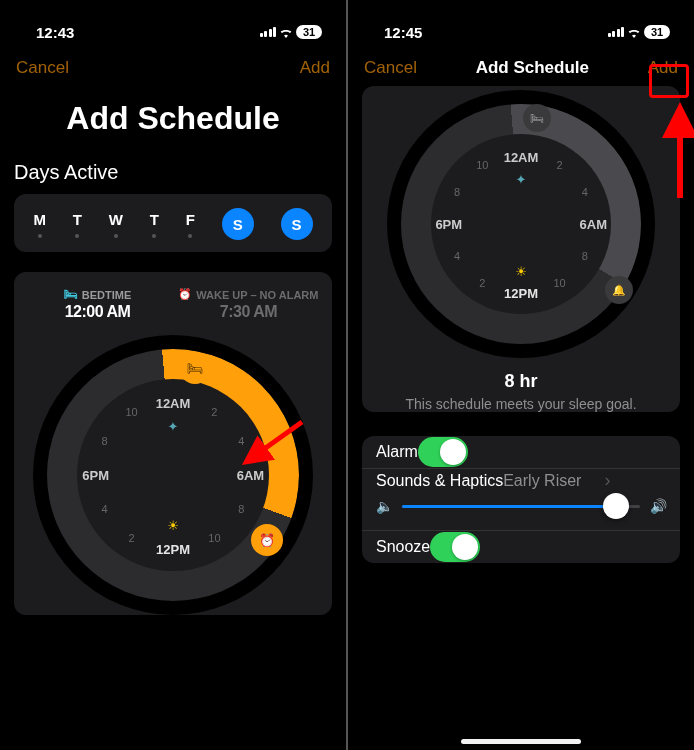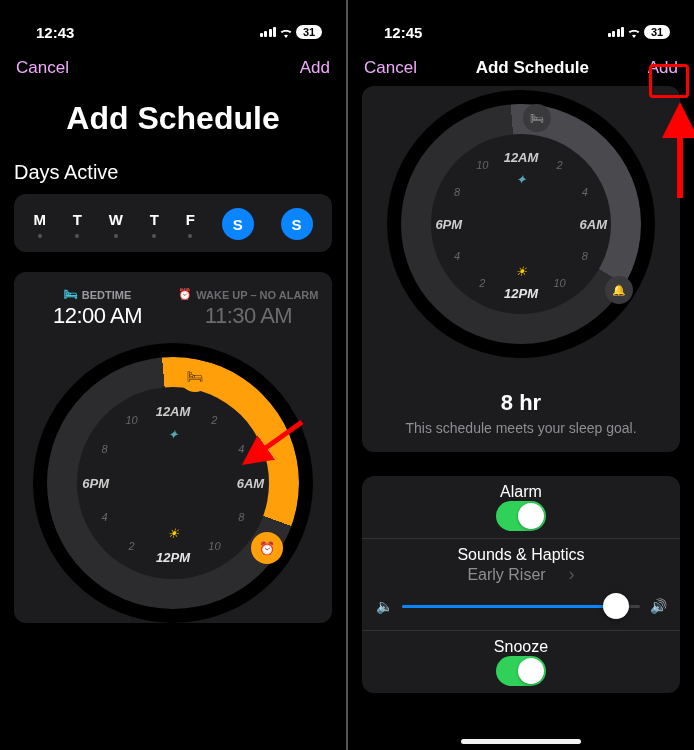--- a/index.html
+++ b/index.html
@@ -46,21 +46,21 @@
       min-width: 26px;
       text-align: center;
     }
     .nav-bar {
       display: flex;
       align-items: center;
       justify-content: space-between;
       padding: 10px 16px 8px;
       font-size: 17px;
     }
-    .nav-link { color: #f0abfc; font-weight: 400; text-align: right; }
+    .nav-link { color: #a16207; font-weight: 400; text-align: right; }
     .nav-title { font-weight: 600; font-size: 17px; color: #fff; }
     .page-title {
       font-size: 32px;
       font-weight: 700;
       text-align: center;
       padding: 14px 0 24px;
     }
     .content { padding: 0 14px; }
     .section-label { font-size: 20px; font-weight: 400; margin-bottom: 10px; }
     .card { background: #1c1c1e; border-radius: 12px; }
@@ -83,21 +83,21 @@
       display: flex;
       justify-content: space-around;
       padding: 16px 8px 10px;
     }
     .bh-col { text-align: center; flex: 1; }
     .bh-label {
       font-size: 11px; font-weight: 600; color: #9a9a9f;
       display: flex; align-items: center; justify-content: center; gap: 4px;
     }
     .bh-label.dim { color: #6c6c70; }
-    .bh-time { font-size: 22px; font-weight: 400; margin-top: 2px; letter-spacing: -0.5px; }
+    .bh-time { font-size: 16px; font-weight: 700; margin-top: 2px; letter-spacing: -0.5px; }
     .bh-time.dim { color: #6c6c70; }
     .clock-wrap { position: relative; width: 280px; height: 280px; margin: 4px auto 0; }
     .clock-wrap.small { width: 268px; height: 268px; margin-top: -10px; }
     .clock-outer {
       position: absolute; inset: 0;
       background: #000; border-radius: 50%;
     }
     .clock-track {
       position: absolute; inset: 14px;
       background: #2c2c2e; border-radius: 50%;
@@ -124,42 +124,42 @@
     }
     .handle {
       position: absolute; width: 32px; height: 32px; border-radius: 50%;
       display: flex; align-items: center; justify-content: center;
       font-size: 13px;
     }
     .handle.bed-o { background:#ff9f0a; color:#3a2400; top:17px; left:146px; }
     .handle.alarm-o { background:#ff9f0a; color:#3a2400; top:189px; right:30px; }
     .handle.bed-g { background:#3a3a3c; color:#aaa; top:14px; left:136px; width:28px; height:28px; font-size:11px; }
     .handle.alarm-g { background:#3a3a3c; color:#aaa; top:186px; right:22px; width:28px; height:28px; font-size:11px; }
-    .clock-face-labels { position: absolute; inset: 50px; font-style: italic; }
+    .clock-face-labels { position: absolute; inset: 50px; }
     .face-label { position: absolute; font-size: 12px; color: #8e8e93; transform: translate(-50%, -50%); }
     .face-label.top { left:50%; top:10%; font-weight:600; color:#ccc; font-size:13px;}
     .face-label.bottom { left:50%; top:91%; font-weight:600; color:#e5e5e5; font-size:13px;}
     .face-label.left { left:7%; top:50%; font-weight:600; color:#ccc; font-size:13px;}
     .face-label.right { left:93%; top:50%; font-weight:600; color:#ccc; font-size:13px;}
     .face-num { position: absolute; font-size: 11px; color: #666; transform: translate(-50%,-50%); }
     .star-icon { position:absolute; left:50%; top:23%; transform:translate(-50%,-50%); color:#55a7b5; font-size:13px; }
     .sun-icon { position:absolute; left:50%; top:78%; transform:translate(-50%,-50%); color:#ffcc00; font-size:13px; }
     .goal-duration-strike {
       text-align: center; color: #8e8e93; font-size: 15px;
       text-decoration: line-through; text-decoration-color: #999;
       padding: 14px 0 6px;
     }
     .goal-duration {
-      text-align:center; font-size: 22px; font-weight: 600; margin-top: 32px;
-    }
-    .goal-note { text-align:center; font-size: 14px; color: #8e8e93; margin-top: 4px; padding-bottom: 16px; }
+      text-align:center; font-size: 18px; font-weight: 600; margin-top: 13px;
+    }
+    .goal-note { text-align:center; font-size: 14px; color: #8e8e93; margin-top: 4px; }
     .alarm-options { margin-top: 24px; }
     .row {
       display: flex; align-items: center; 
-      padding: 7px 14px; border-top: 0.5px solid #333; flex-direction: column;
+      padding: 1px 14px; border-top: 0.5px solid #333;
     }
     .row:first-child { border-top: none; }
     .row-label { font-size: 16px; color: #fff; }
     .row-value { font-size: 16px; color: #8e8e93; display:flex; align-items:center; gap:23px;}
     .chevron { color:#555; font-size:18px; }
     .toggle {
       width: 50px; height: 30px; border-radius: 15px; background: #30d158; position: relative;
     }
     .toggle::after {
       content:''; position:absolute; width:26px; height:26px; border-radius:50%;
@@ -262,21 +262,21 @@
                 <span style="color:#40c8e0">🛏</span>
                 <span>BEDTIME</span>
               </div>
             <div class="bh-time">12:00 AM</div>
           </div>
           <div class="bh-col">
             <div class="bh-label dim">
                 <span>⏰</span>
                 <span>WAKE UP – NO ALARM</span>
               </div>
-            <div class="bh-time dim">11:30 AM</div>
+            <div class="bh-time dim">7:30 AM</div>
           </div>
         </div>
 
         <div class="clock-wrap">
           <div class="clock-outer"></div>
           <div class="clock-track"></div>
           <div class="arc-orange"></div>
           <div class="clock-inner"></div>
           <div class="handle bed-o">🛏</div>
           <div class="handle alarm-o">⏰</div>

